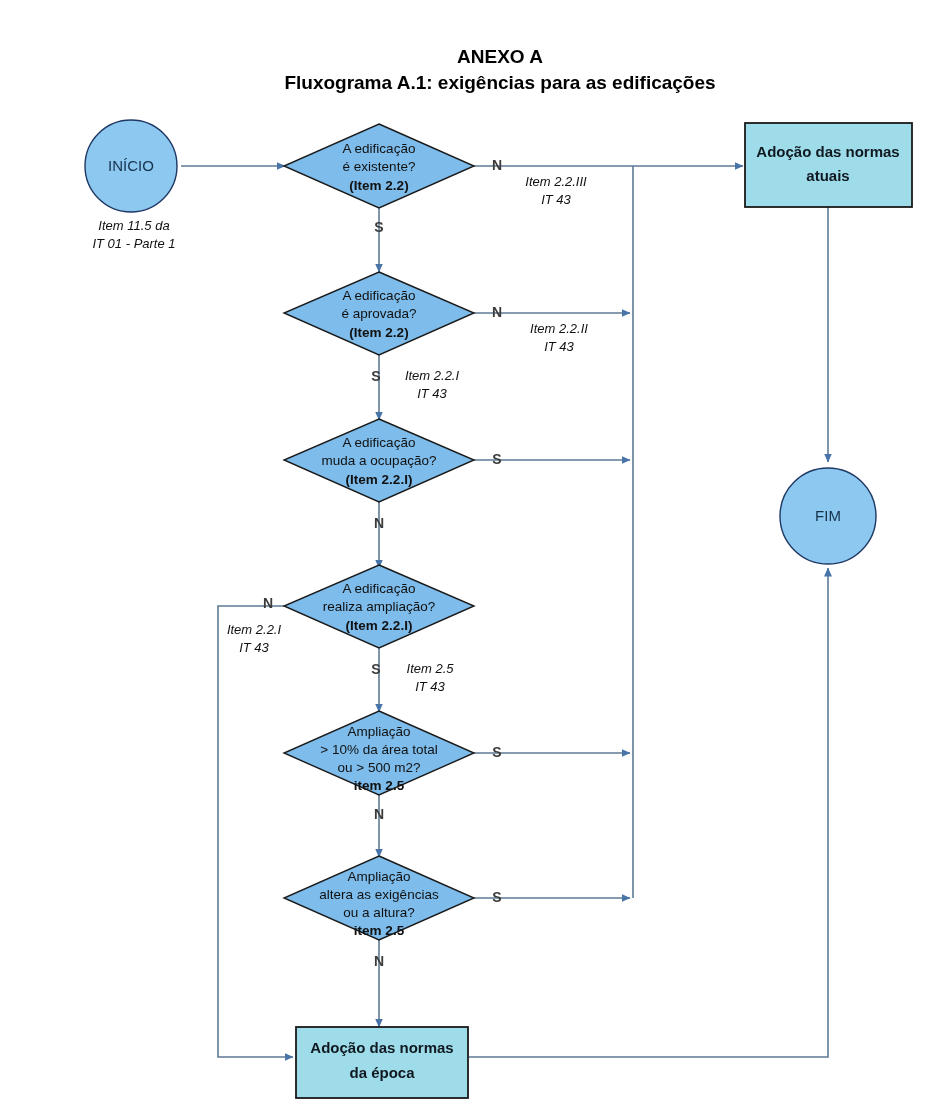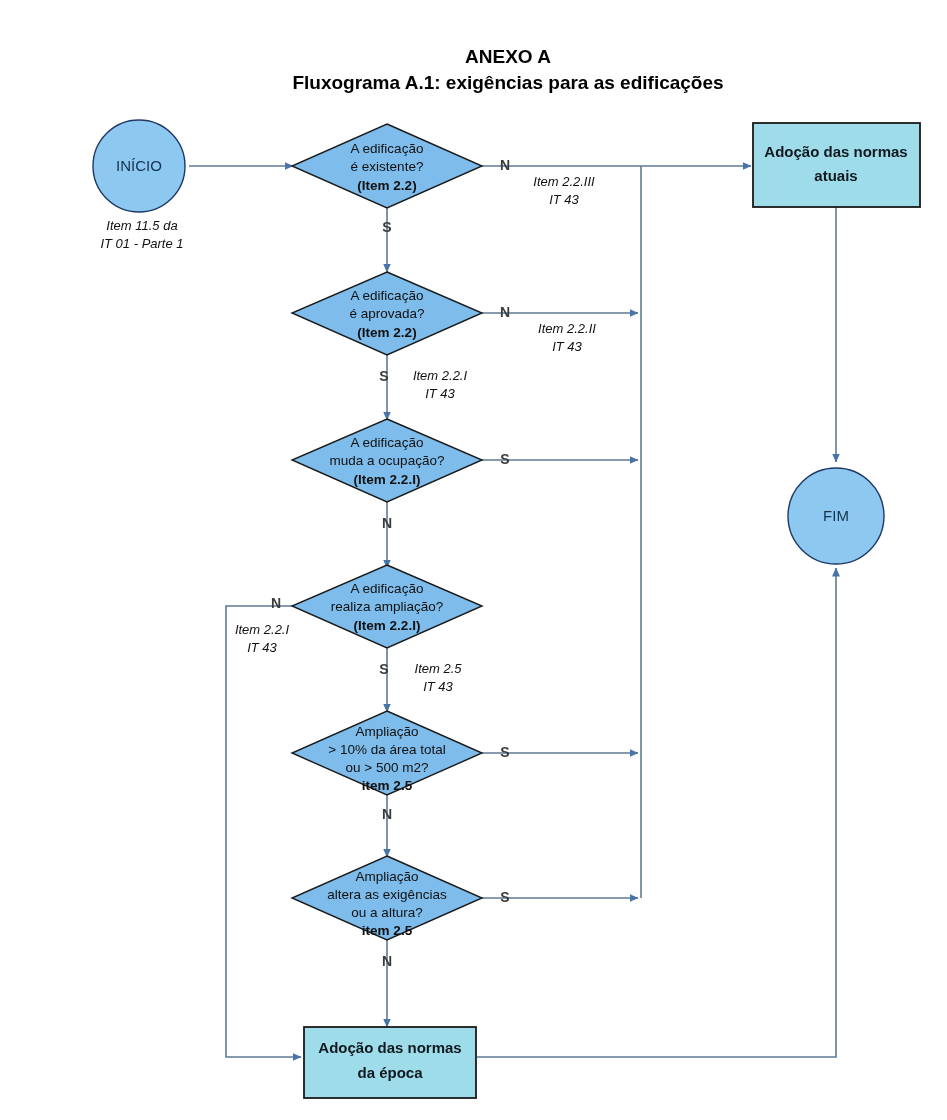--- a/index.html
+++ b/index.html
@@ -9,21 +9,21 @@
   }
   body {
     width: 947px;
     height: 1120px;
     font-family: "Liberation Sans", sans-serif;
     position: relative;
     overflow: hidden;
   }
   #flowchart-root {
     position: absolute;
-    left: 16px;
+    left: 8px;
     top: 0;
     width: 850px;
     height: 1120px;
   }
   svg { display: block; }
 
   .title-text {
     font-family: "Liberation Sans", sans-serif;
     font-size: 19px;
     font-weight: bold;

